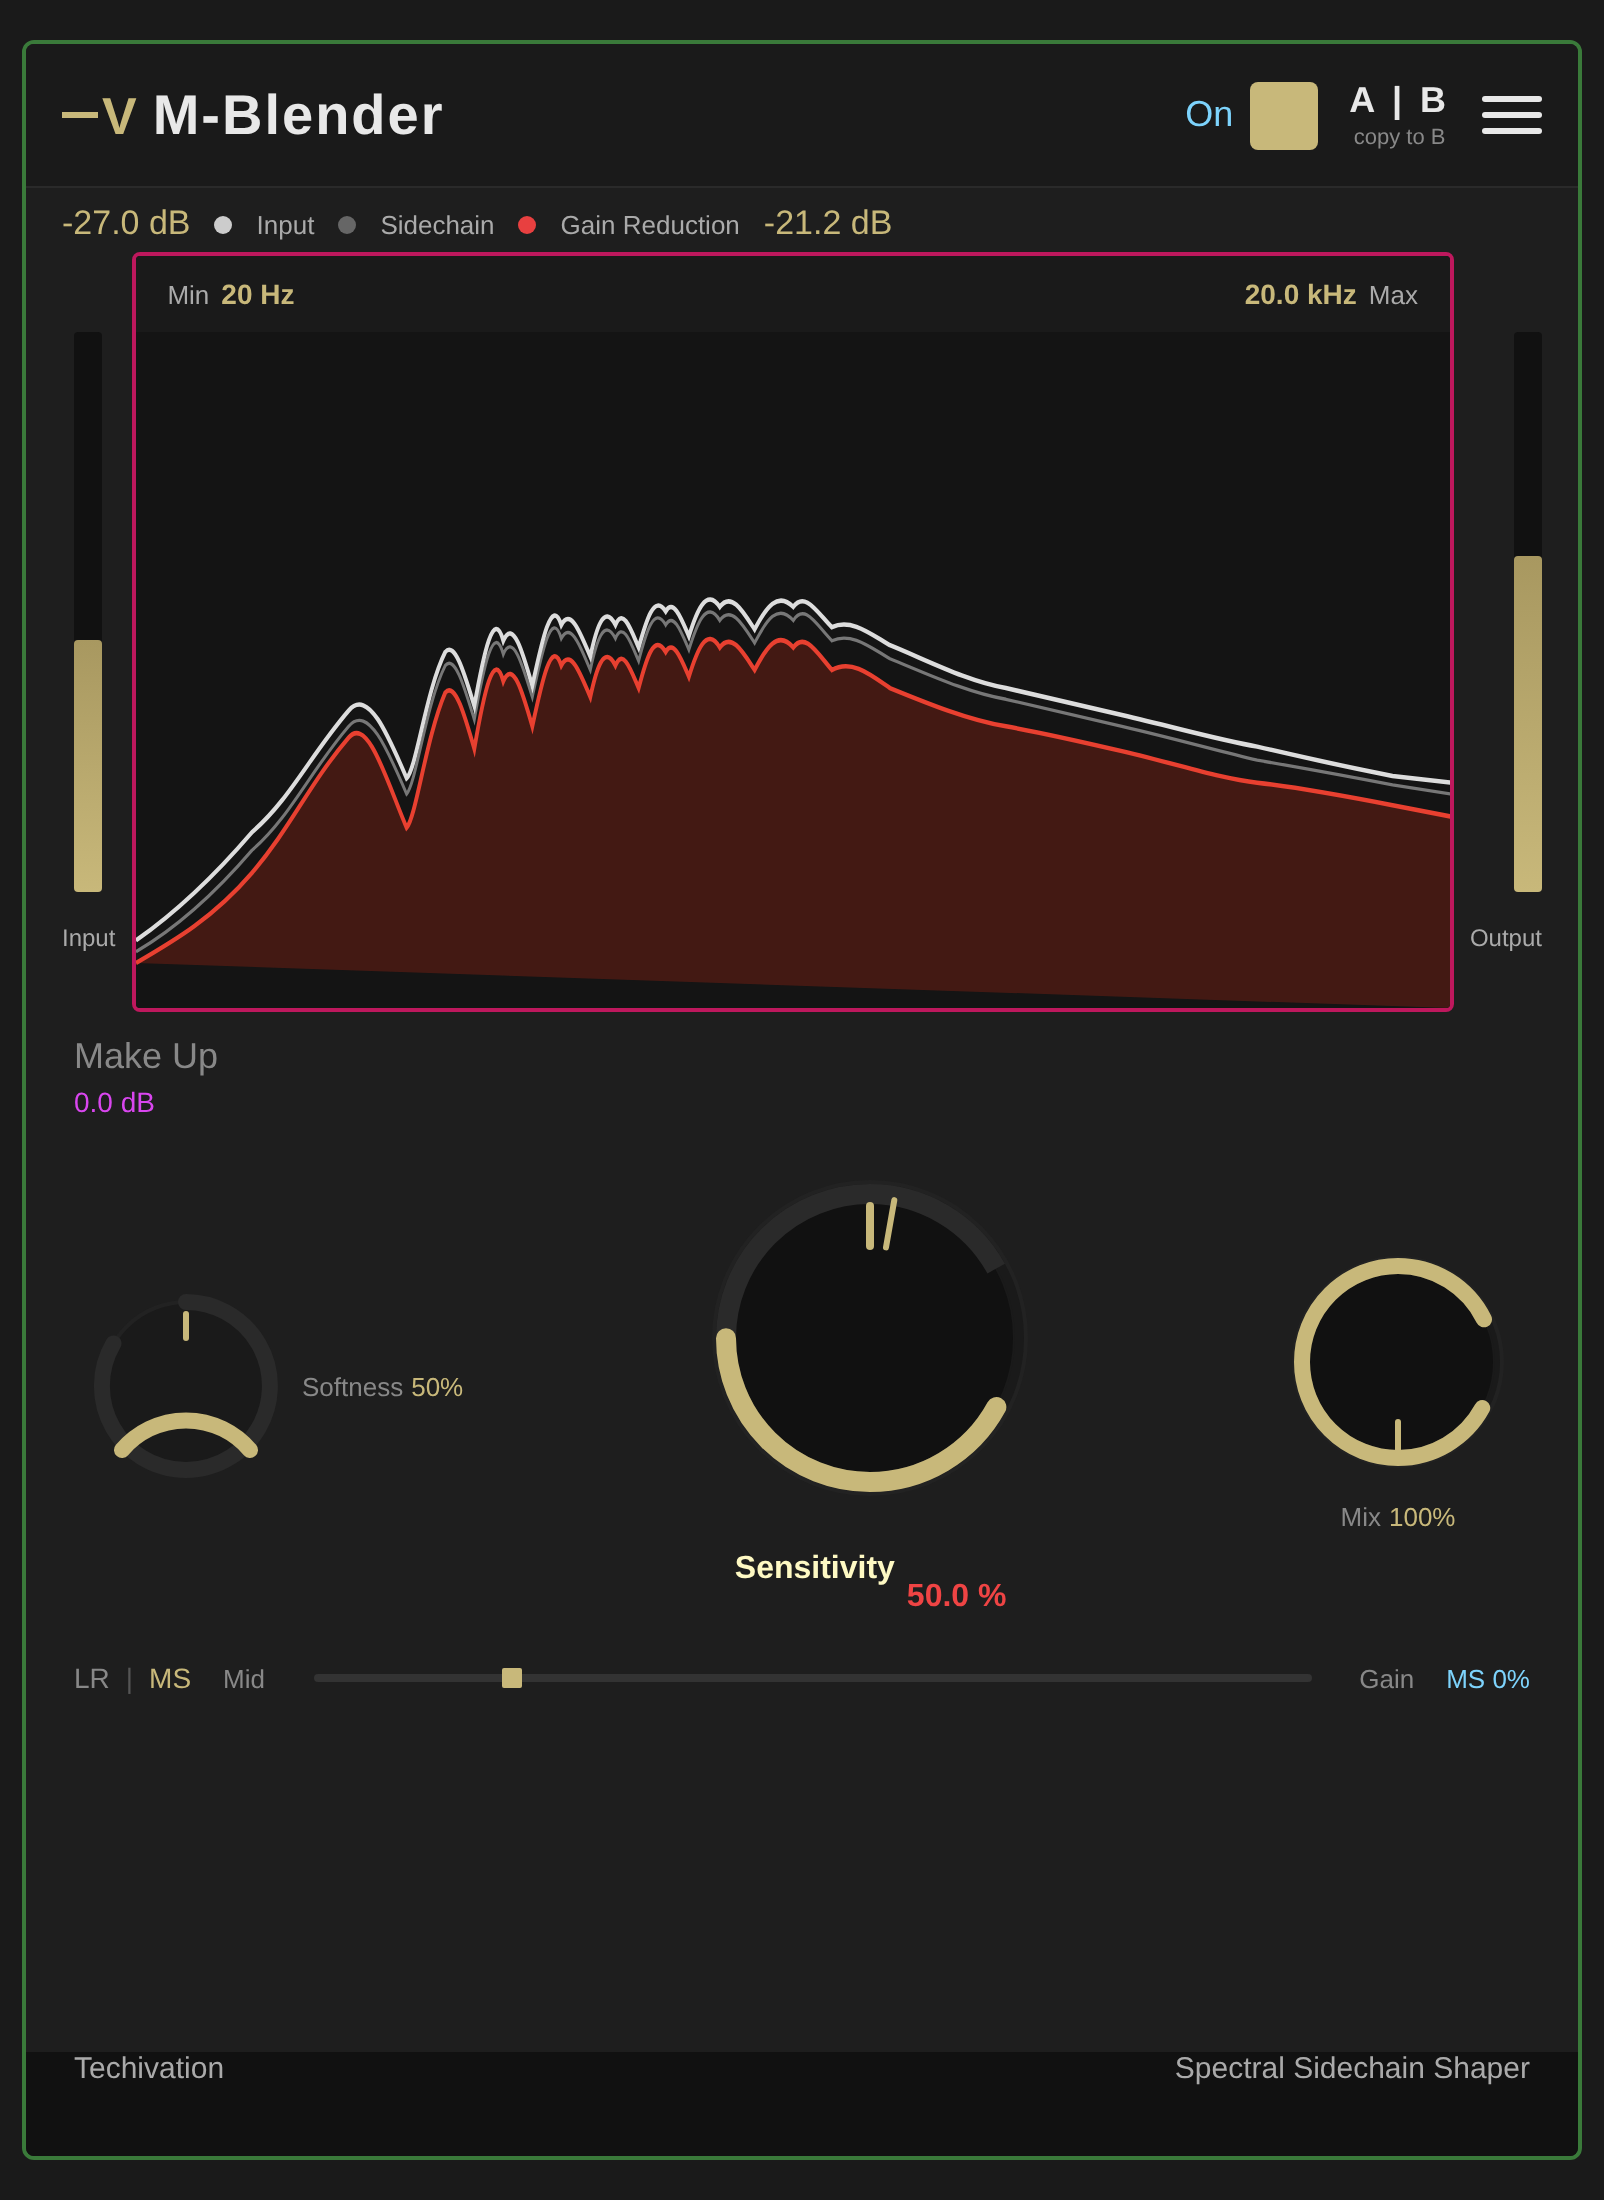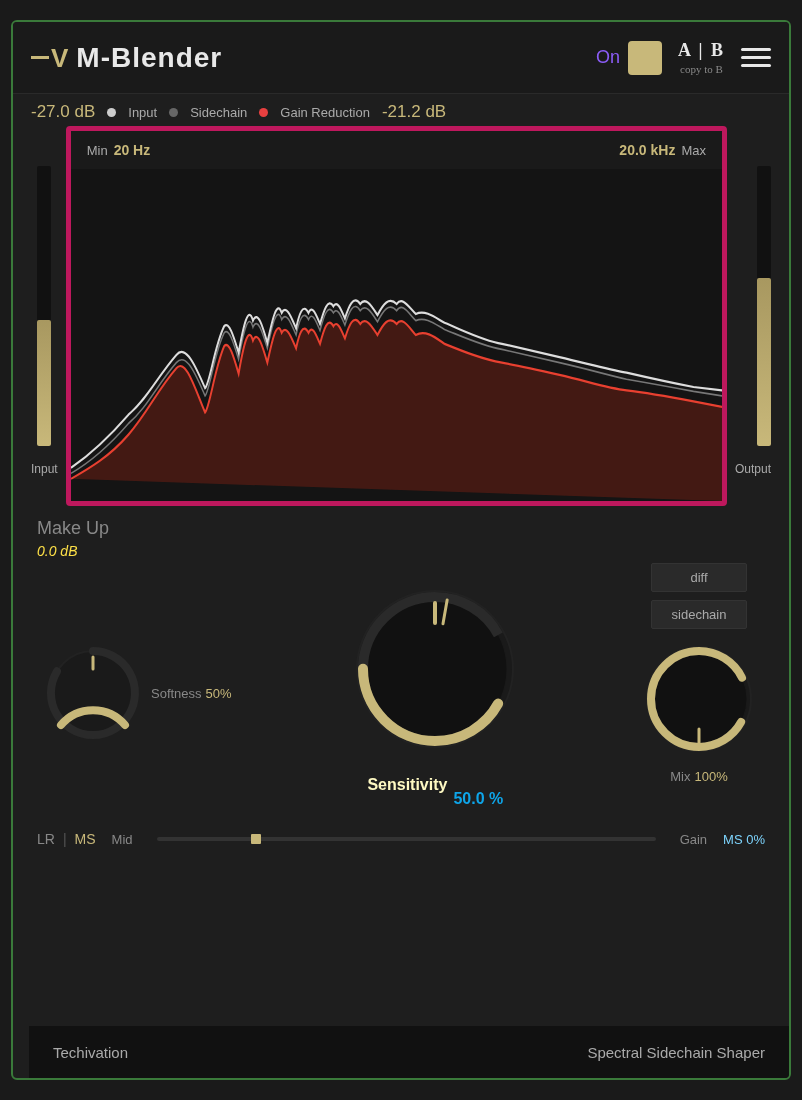--- a/index.html
+++ b/index.html
@@ -65,39 +65,38 @@
       display: flex;
       align-items: center;
       gap: 16px;
     }
     .on-toggle {
       display: flex;
       align-items: center;
       gap: 8px;
     }
     .on-label {
-      color: #8b5cf6;
+      color: #7dd3fc;
       font-size: 18px;
       font-weight: 500;
     }
     .on-button {
       width: 34px;
       height: 34px;
       background: #c8b87a;
       border-radius: 4px;
       border: none;
       cursor: pointer;
     }
     .ab-section {
       display: flex;
       flex-direction: column;
       align-items: center;
       gap: 2px;
       color: #e8e8e8;
-      font-family: Liberation Serif, serif;
     }
     .ab-label {
       font-size: 18px;
       font-weight: 600;
       letter-spacing: 2px;
     }
     .copy-label {
       font-size: 11px;
       color: #888;
     }
@@ -182,21 +181,21 @@
       border-radius: 2px 2px 0 0;
     }
     .vu-label {
       color: #aaa;
       font-size: 12px;
       margin-top: 4px;
     }
     .spectrum-display {
       flex: 1;
       background: #141414;
-      border: 5px solid #be185d;
+      border: 2px solid #be185d;
       border-radius: 4px;
       position: relative;
       overflow: hidden;
     }
     .spectrum-header {
       position: absolute;
       top: 0;
       left: 0;
       right: 0;
       height: 38px;
@@ -243,23 +242,22 @@
       padding: 12px 24px 4px 24px;
       flex-shrink: 0;
     }
     .makeup-title {
       color: #888;
       font-size: 18px;
       font-weight: 500;
       margin-bottom: 4px;
     }
     .makeup-value {
-      color: #fde047;
+      color: #d946ef;
       font-size: 14px;
-      font-style: italic;
     }
 
     
     .controls-section {
       display: flex;
       align-items: center;
       justify-content: space-between;
       padding: 0 30px;
       flex-shrink: 0;
       height: 260px;
@@ -297,21 +295,21 @@
     .knob-label-large {
       color: #fef9c3;
       font-size: 16px;
       font-weight: 600;
     }
     .knob-value {
       color: #c8b87a;
       font-size: 13px;
     }
     .knob-value-large {
-      color: #0ea5e9;
+      color: #ef4444;
       font-size: 16px;
       font-weight: 600;
       margin-top: 27px;
     }
 
     
     .right-buttons {
       display: flex;
       flex-direction: column;
       gap: 8px;
@@ -390,26 +388,25 @@
       font-size: 13px;
       margin-left: 16px;
       white-space: nowrap;
     }
 
     
     .footer {
       background: #111;
       height: 52px;
       display: flex;
-      align-items: center;
+      align-items: flex-start;
       justify-content: space-between;
       padding: 0 24px;
       margin-top: auto;
       flex-shrink: 0;
-      margin-left: 16px;
     }
     .footer-left {
       color: #aaa;
       font-size: 15px;
       font-weight: 500;
     }
     .footer-right {
       color: #aaa;
       font-size: 15px;
       font-weight: 500;
@@ -539,24 +536,20 @@
           <line x1="90" y1="20" x2="90" y2="44" stroke="#c8b87a" stroke-width="3" stroke-linecap="round" transform="rotate(10, 90, 90)"></line>
         </svg>
       </div>
       <div style="display:flex;gap:6px;align-items:center;margin-top:4px;">
         <span class="knob-label-large">Sensitivity</span>
         <span class="knob-value-large">50.0 %</span>
       </div>
     </div>
 
     <div style="display:flex;flex-direction:column;align-items:center;gap:10px;">
-      <div class="right-buttons">
-        <button class="toggle-btn">diff</button>
-        <button class="toggle-btn">sidechain</button>
-      </div>
       <div class="knob-medium">
         <svg class="knob-svg" viewBox="0 0 120 120">
           <circle cx="60" cy="60" r="52" fill="#1a1a1a" stroke="#222" stroke-width="2"></circle>
           <circle cx="60" cy="60" r="48" fill="#111" stroke="#1a1a1a" stroke-width="1"></circle>
 
           <circle cx="60" cy="60" r="48" fill="none" stroke="#2a2a2a" stroke-width="8" stroke-dasharray="255 302" stroke-dashoffset="-24"></circle>
 
           <circle cx="60" cy="60" r="48" fill="none" stroke="#c8b87a" stroke-width="8" stroke-dasharray="255 302" stroke-dashoffset="-24" stroke-linecap="round"></circle>
 
           <line x1="60" y1="16" x2="60" y2="30" stroke="#c8b87a" stroke-width="3" stroke-linecap="round" transform="rotate(180, 60, 60)"></line>

